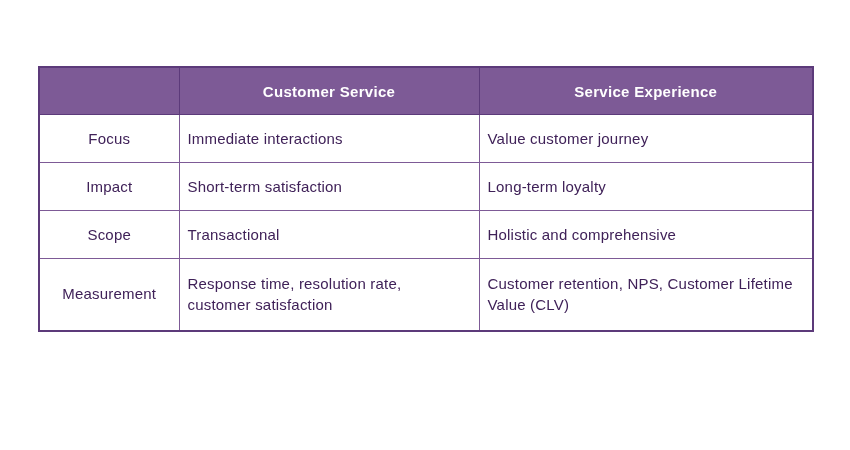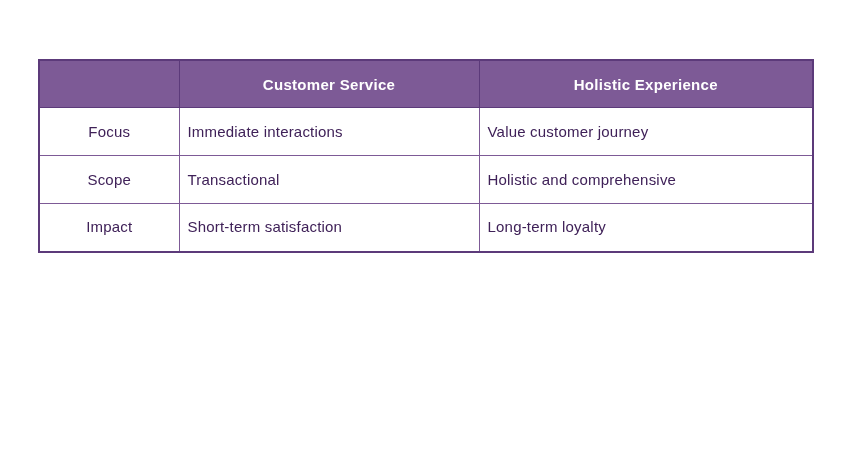--- a/index.html
+++ b/index.html
@@ -11,21 +11,21 @@
     position: relative;
     width: 850px;
     height: 450px;
     background: #ffffff;
     font-family: "Liberation Sans", sans-serif;
     overflow: hidden;
   }
   table.cmp {
     position: absolute;
     left: 38px;
-    top: 59px;
+    top: 66px;
     width: 774px;
     border-collapse: collapse;
     table-layout: fixed;
     border: 2px solid #5c3a7a;
   }
   table.cmp col.c1 { width: 140px; }
   table.cmp col.c2 { width: 300px; }
   table.cmp col.c3 { width: 334px; }
 
   table.cmp th.hcell {
@@ -64,34 +64,39 @@
   <table class="cmp">
     <colgroup>
       <col class="c1">
       <col class="c2">
       <col class="c3">
     </colgroup>
     <thead>
       <tr>
         <th class="hcell"></th>
         <th class="hcell">Customer Service</th>
-        <th class="hcell">Holistic Experience</th>
+        <th class="hcell">Service Experience</th>
       </tr>
     </thead>
     <tbody>
       <tr class="r-std">
         <td class="label">Focus</td>
         <td>Immediate interactions</td>
         <td>Value customer journey</td>
       </tr>
       <tr class="r-std">
+        <td class="label">Impact</td>
+        <td>Short-term satisfaction</td>
+        <td>Long-term loyalty</td>
+      </tr>
+      <tr class="r-std">
         <td class="label">Scope</td>
         <td>Transactional</td>
         <td>Holistic and comprehensive</td>
       </tr>
-      <tr class="r-std">
-        <td class="label">Impact</td>
-        <td>Short-term satisfaction</td>
-        <td>Long-term loyalty</td>
+      <tr class="r-meas">
+        <td class="label">Measurement</td>
+        <td>Response time, resolution rate, customer satisfaction</td>
+        <td>Customer retention, NPS, Customer Lifetime Value (CLV)</td>
       </tr>
     </tbody>
   </table>
 </div>
 
 </body></html>

